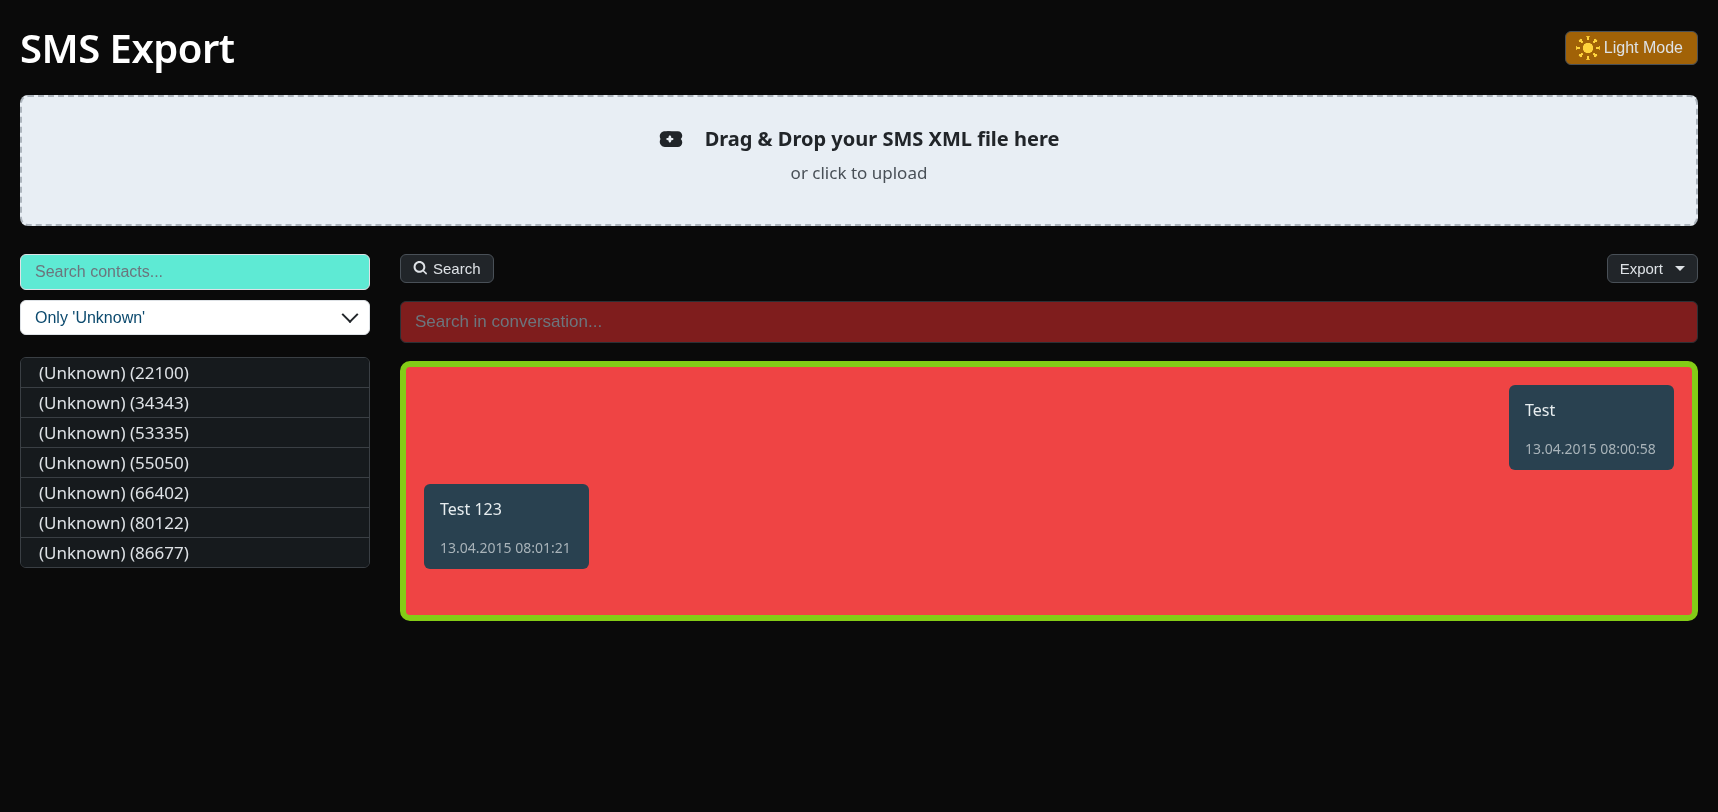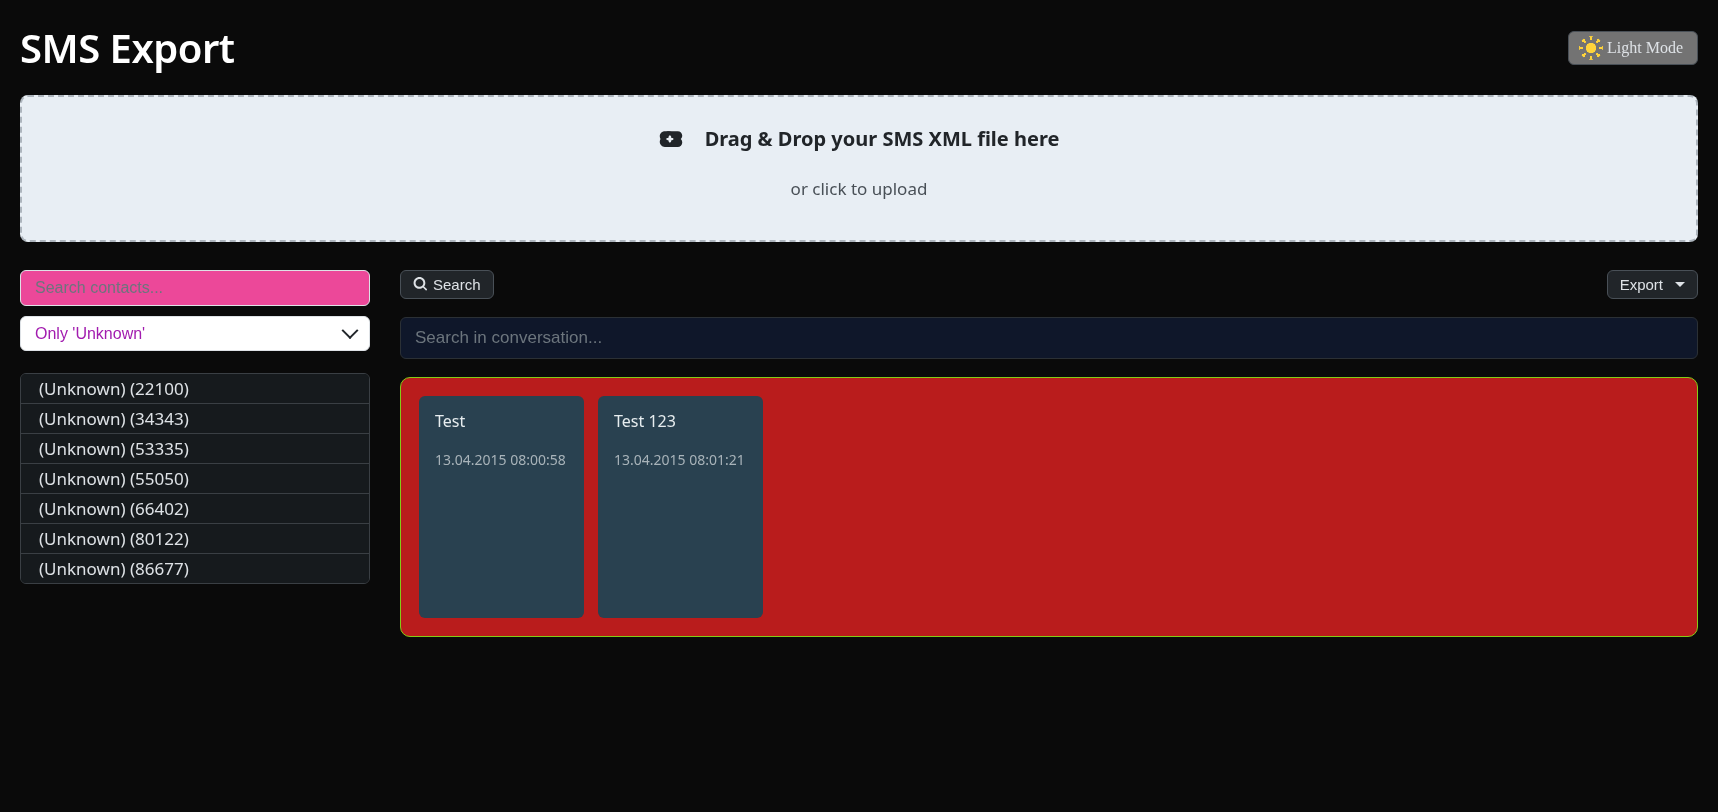--- a/index.html
+++ b/index.html
@@ -20,31 +20,30 @@
   }
 
   h1 {
     font-size: 40px;
     font-weight: 600;
     color: #ffffff;
     letter-spacing: -0.5px;
   }
 
   .theme-btn {
-    background: #737373;
+    background: #a16207;
     border: 1px solid #495057;
     color: #dee2e6;
     padding: 7px 14px;
     border-radius: 6px;
     font-size: 16px;
     cursor: pointer;
     display: inline-flex;
     align-items: center;
     gap: 8px;
-    font-family: Liberation Serif, serif;
   }
 
   .sun-icon {
     width: 16px; height: 16px;
     background: radial-gradient(circle, #ffd43b 45%, transparent 46%);
     position: relative;
     display: inline-block;
   }
   .sun-icon::before {
     content: "";
@@ -76,49 +75,49 @@
   }
   .dropzone .dz-title {
     font-size: 20px;
     font-weight: 700;
     color: #212529;
     display: inline-flex;
     align-items: center;
     gap: 22px;
   }
   .dropzone .dz-sub {
-    margin-top: 24px;
+    margin-top: 8px;
     font-size: 17px;
     color: #495057;
   }
   .cloud-icon { display: inline-flex; }
 
   .main {
     display: grid;
     grid-template-columns: 350px 1fr;
     gap: 30px;
   }
 
   .sidebar { display: flex; flex-direction: column; gap: 10px; }
 
   .search-contacts {
     width: 100%;
-    background: #ec4899;
+    background: #5eead4;
     color: #212529;
     border: 1px solid #dee2e6;
     border-radius: 6px;
     padding: 8px 14px;
     font-size: 16px;
   }
   .search-contacts::placeholder { color: #6c757d; }
 
   .filter-select {
     width: 100%;
     background: #ffffff;
-    color: #a21caf;
+    color: #0c4a6e;
     border: 1px solid #dee2e6;
     border-radius: 6px;
     padding: 8px 14px;
     font-size: 16px;
     appearance: none;
     position: relative;
   }
   .select-wrap { position: relative; }
   .select-wrap::after {
     content: "";
@@ -169,36 +168,36 @@
     border-radius: 6px;
     font-size: 15px;
     cursor: pointer;
     display: inline-flex;
     align-items: center;
     gap: 6px;
   }
 
   .search-conv {
     width: 100%;
-    background: #0f172a;
+    background: #7f1d1d;
     border: 1px solid #2b3035;
     color: #dee2e6;
     border-radius: 6px;
     padding: 10px 14px;
     font-size: 17px;
   }
   .search-conv::placeholder { color: #6c757d; }
 
   .conversation {
-    background: #b91c1c;
-    border: 1px solid #84cc16;
+    background: #ef4444;
+    border: 6px solid #84cc16;
     border-radius: 10px;
     padding: 18px;
     display: flex;
-    flex-direction: row;
+    flex-direction: column;
     gap: 14px;
     min-height: 260px;
   }
 
   .msg-row { display: flex; }
   .msg-row.right { justify-content: flex-end; }
   .msg-row.left  { justify-content: flex-start; }
 
   .bubble {
     background: #294150;

